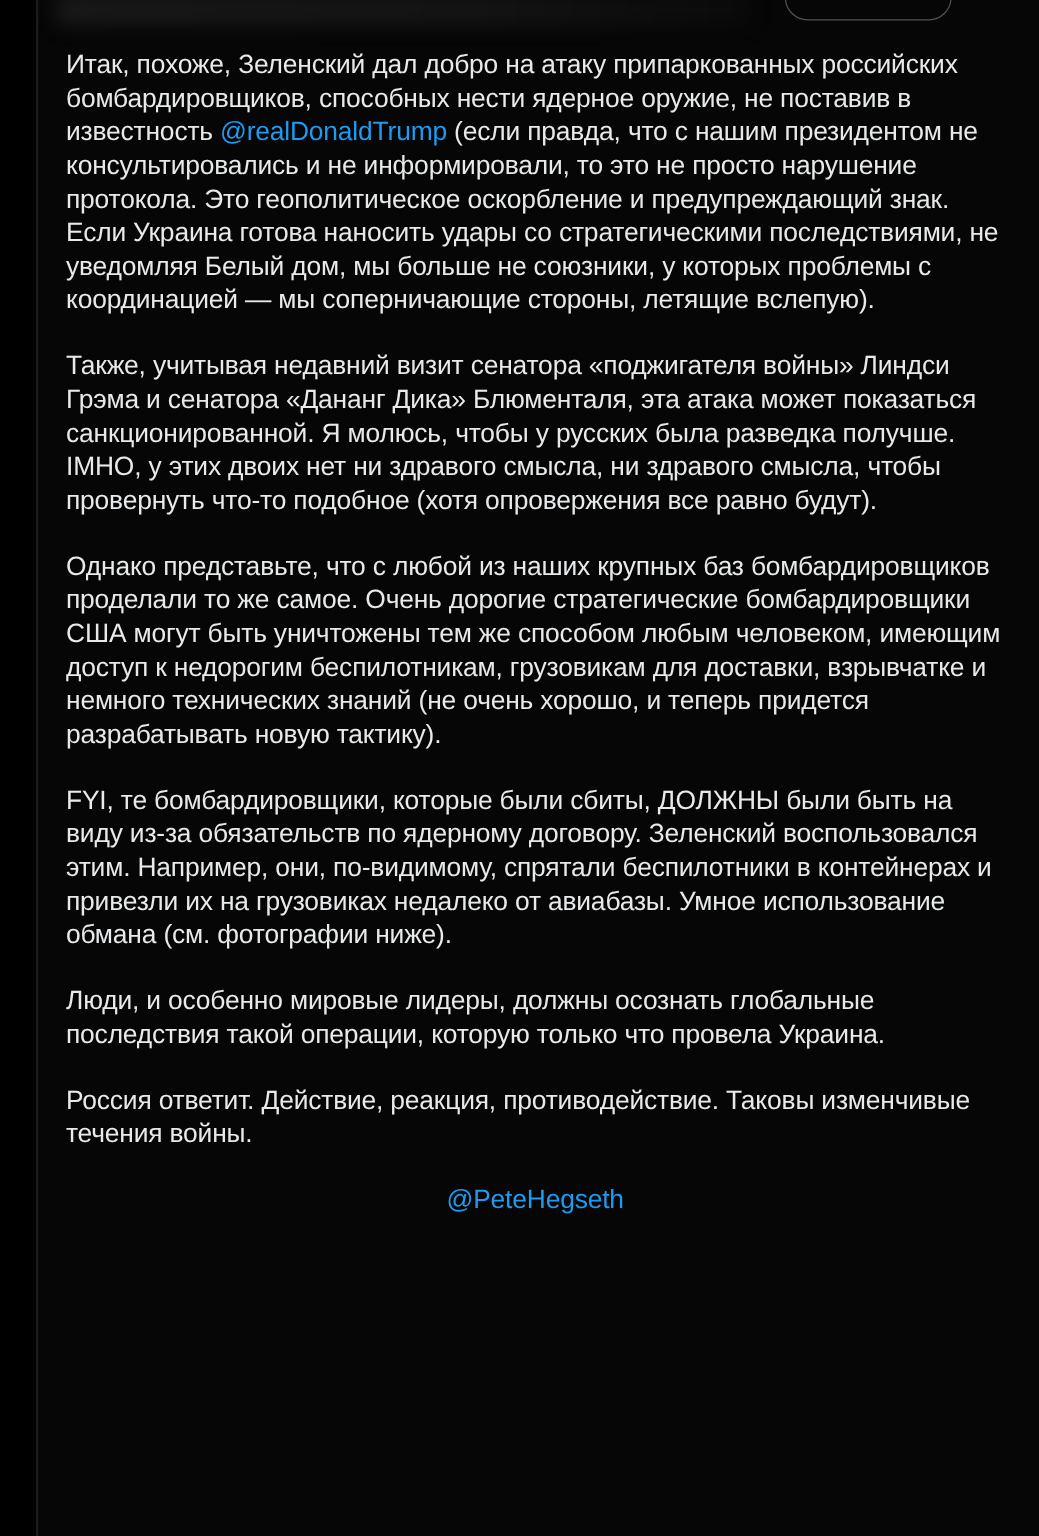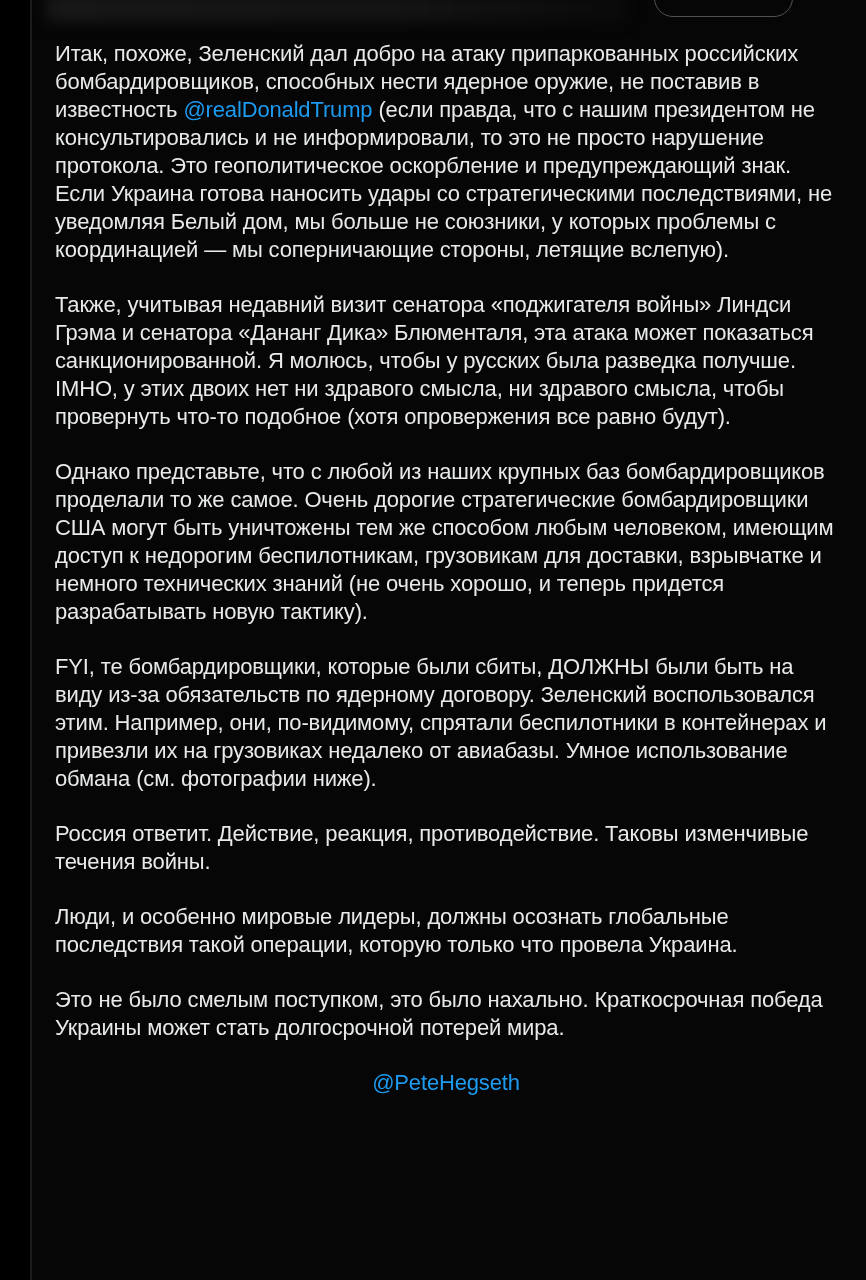--- a/index.html
+++ b/index.html
@@ -89,20 +89,19 @@
 
   <div class="follow-outline"></div>
 
   <div class="tweet-text">
 
     <p><span>Итак, похоже, Зеленский дал добро на атаку припаркованных российских бомбардировщиков, способных нести ядерное оружие, не поставив в известность </span><a class="mention">@realDonaldTrump</a><span> (если правда, что с нашим президентом не консультировались и не информировали, то это не просто нарушение протокола. Это геополитическое оскорбление и предупреждающий знак. Если Украина готова наносить удары со стратегическими последствиями, не уведомляя Белый дом, мы больше не союзники, у которых проблемы с координацией — мы соперничающие стороны, летящие вслепую).</span></p>
 
     <p>Также, учитывая недавний визит сенатора «поджигателя войны» Линдси Грэма и сенатора «Дананг Дика» Блюменталя, эта атака может показаться санкционированной. Я молюсь, чтобы у русских была разведка получше. IMHO, у этих двоих нет ни здравого смысла, ни здравого смысла, чтобы провернуть что-то подобное (хотя опровержения все равно будут).</p>
     <p>Однако представьте, что с любой из наших крупных баз бомбардировщиков проделали то же самое. Очень дорогие стратегические бомбардировщики США могут быть уничтожены тем же способом любым человеком, имеющим доступ к недорогим беспилотникам, грузовикам для доставки, взрывчатке и немного технических знаний (не очень хорошо, и теперь придется разрабатывать новую тактику).</p>
     <p>FYI, те бомбардировщики, которые были сбиты, ДОЛЖНЫ были быть на виду из-за обязательств по ядерному договору. Зеленский воспользовался этим. Например, они, по-видимому, спрятали беспилотники в контейнерах и привезли их на грузовиках недалеко от авиабазы. Умное использование обмана (см. фотографии ниже).</p>
+    <p>Люди, и особенно мировые лидеры, должны осознать глобальные последствия такой операции, которую только что провела Украина.</p>
     <p>Россия ответит. Действие, реакция, противодействие. Таковы изменчивые течения войны.</p>
-    <p>Люди, и особенно мировые лидеры, должны осознать глобальные последствия такой операции, которую только что провела Украина.</p>
-    <p>Это не было смелым поступком, это было нахально. Краткосрочная победа Украины может стать долгосрочной потерей мира.</p>
 
     <p class="last bottom-mention-row"><a class="mention">@PeteHegseth</a></p>
 
   </div>
 </div>
 
 </body></html>

